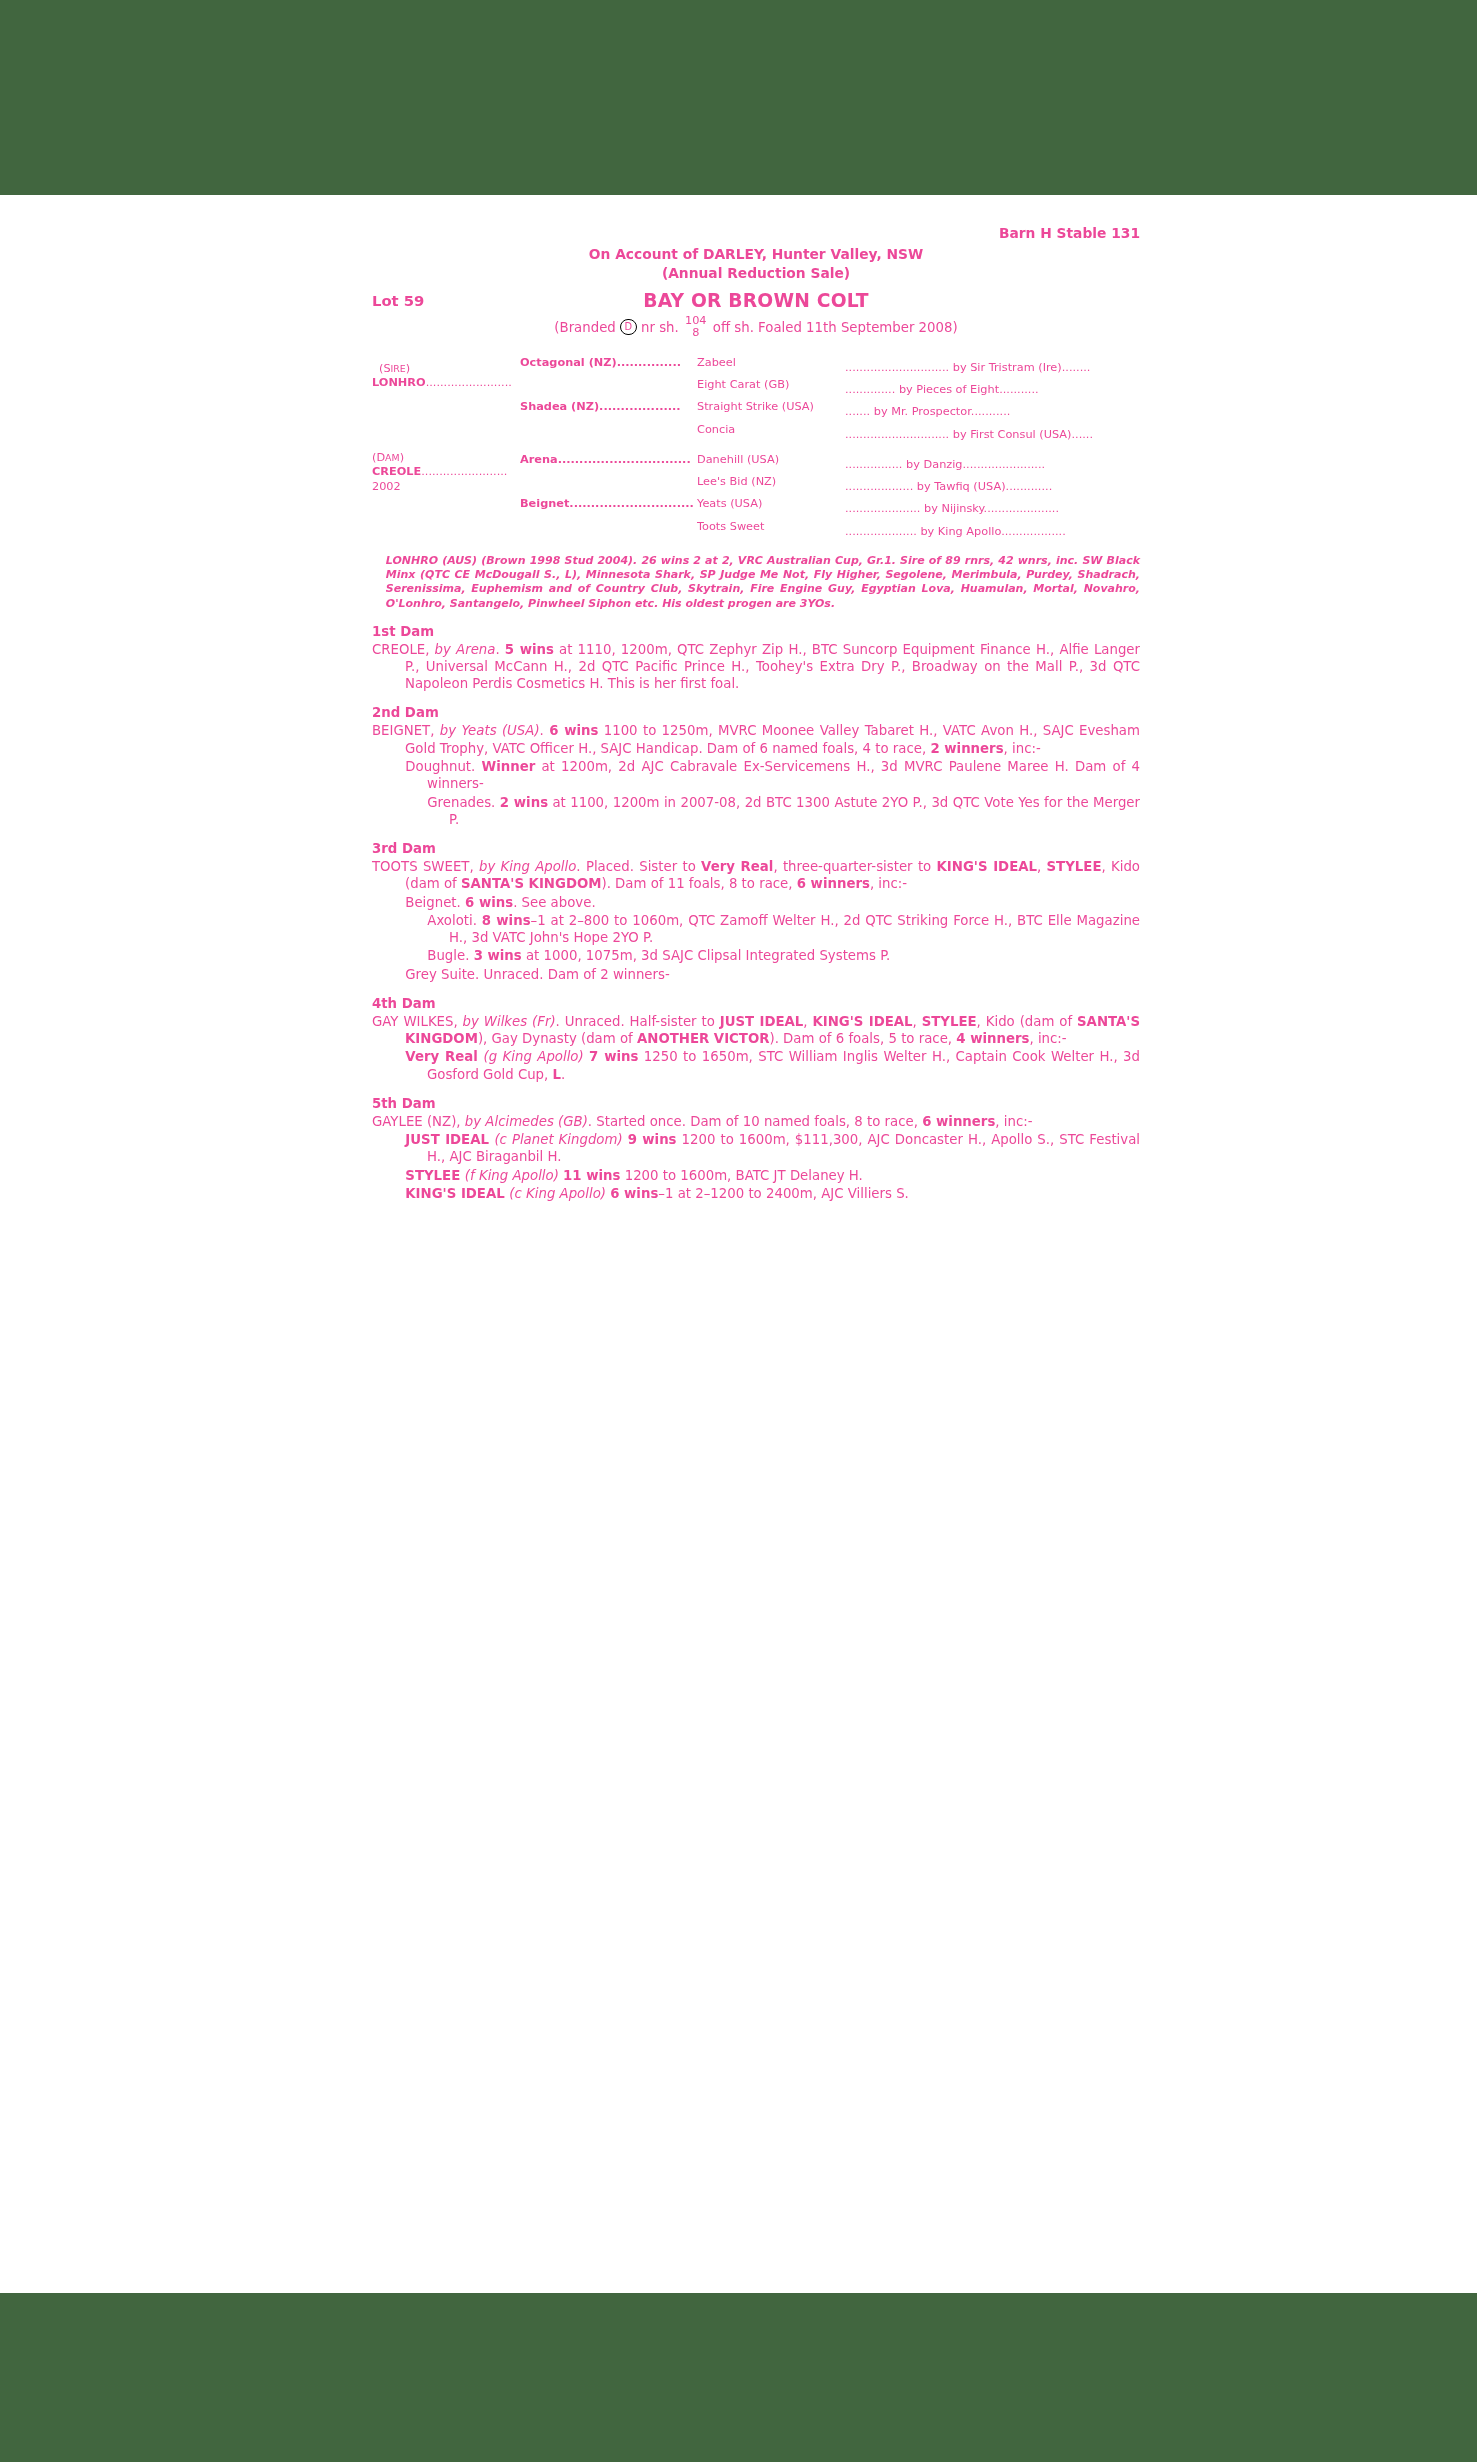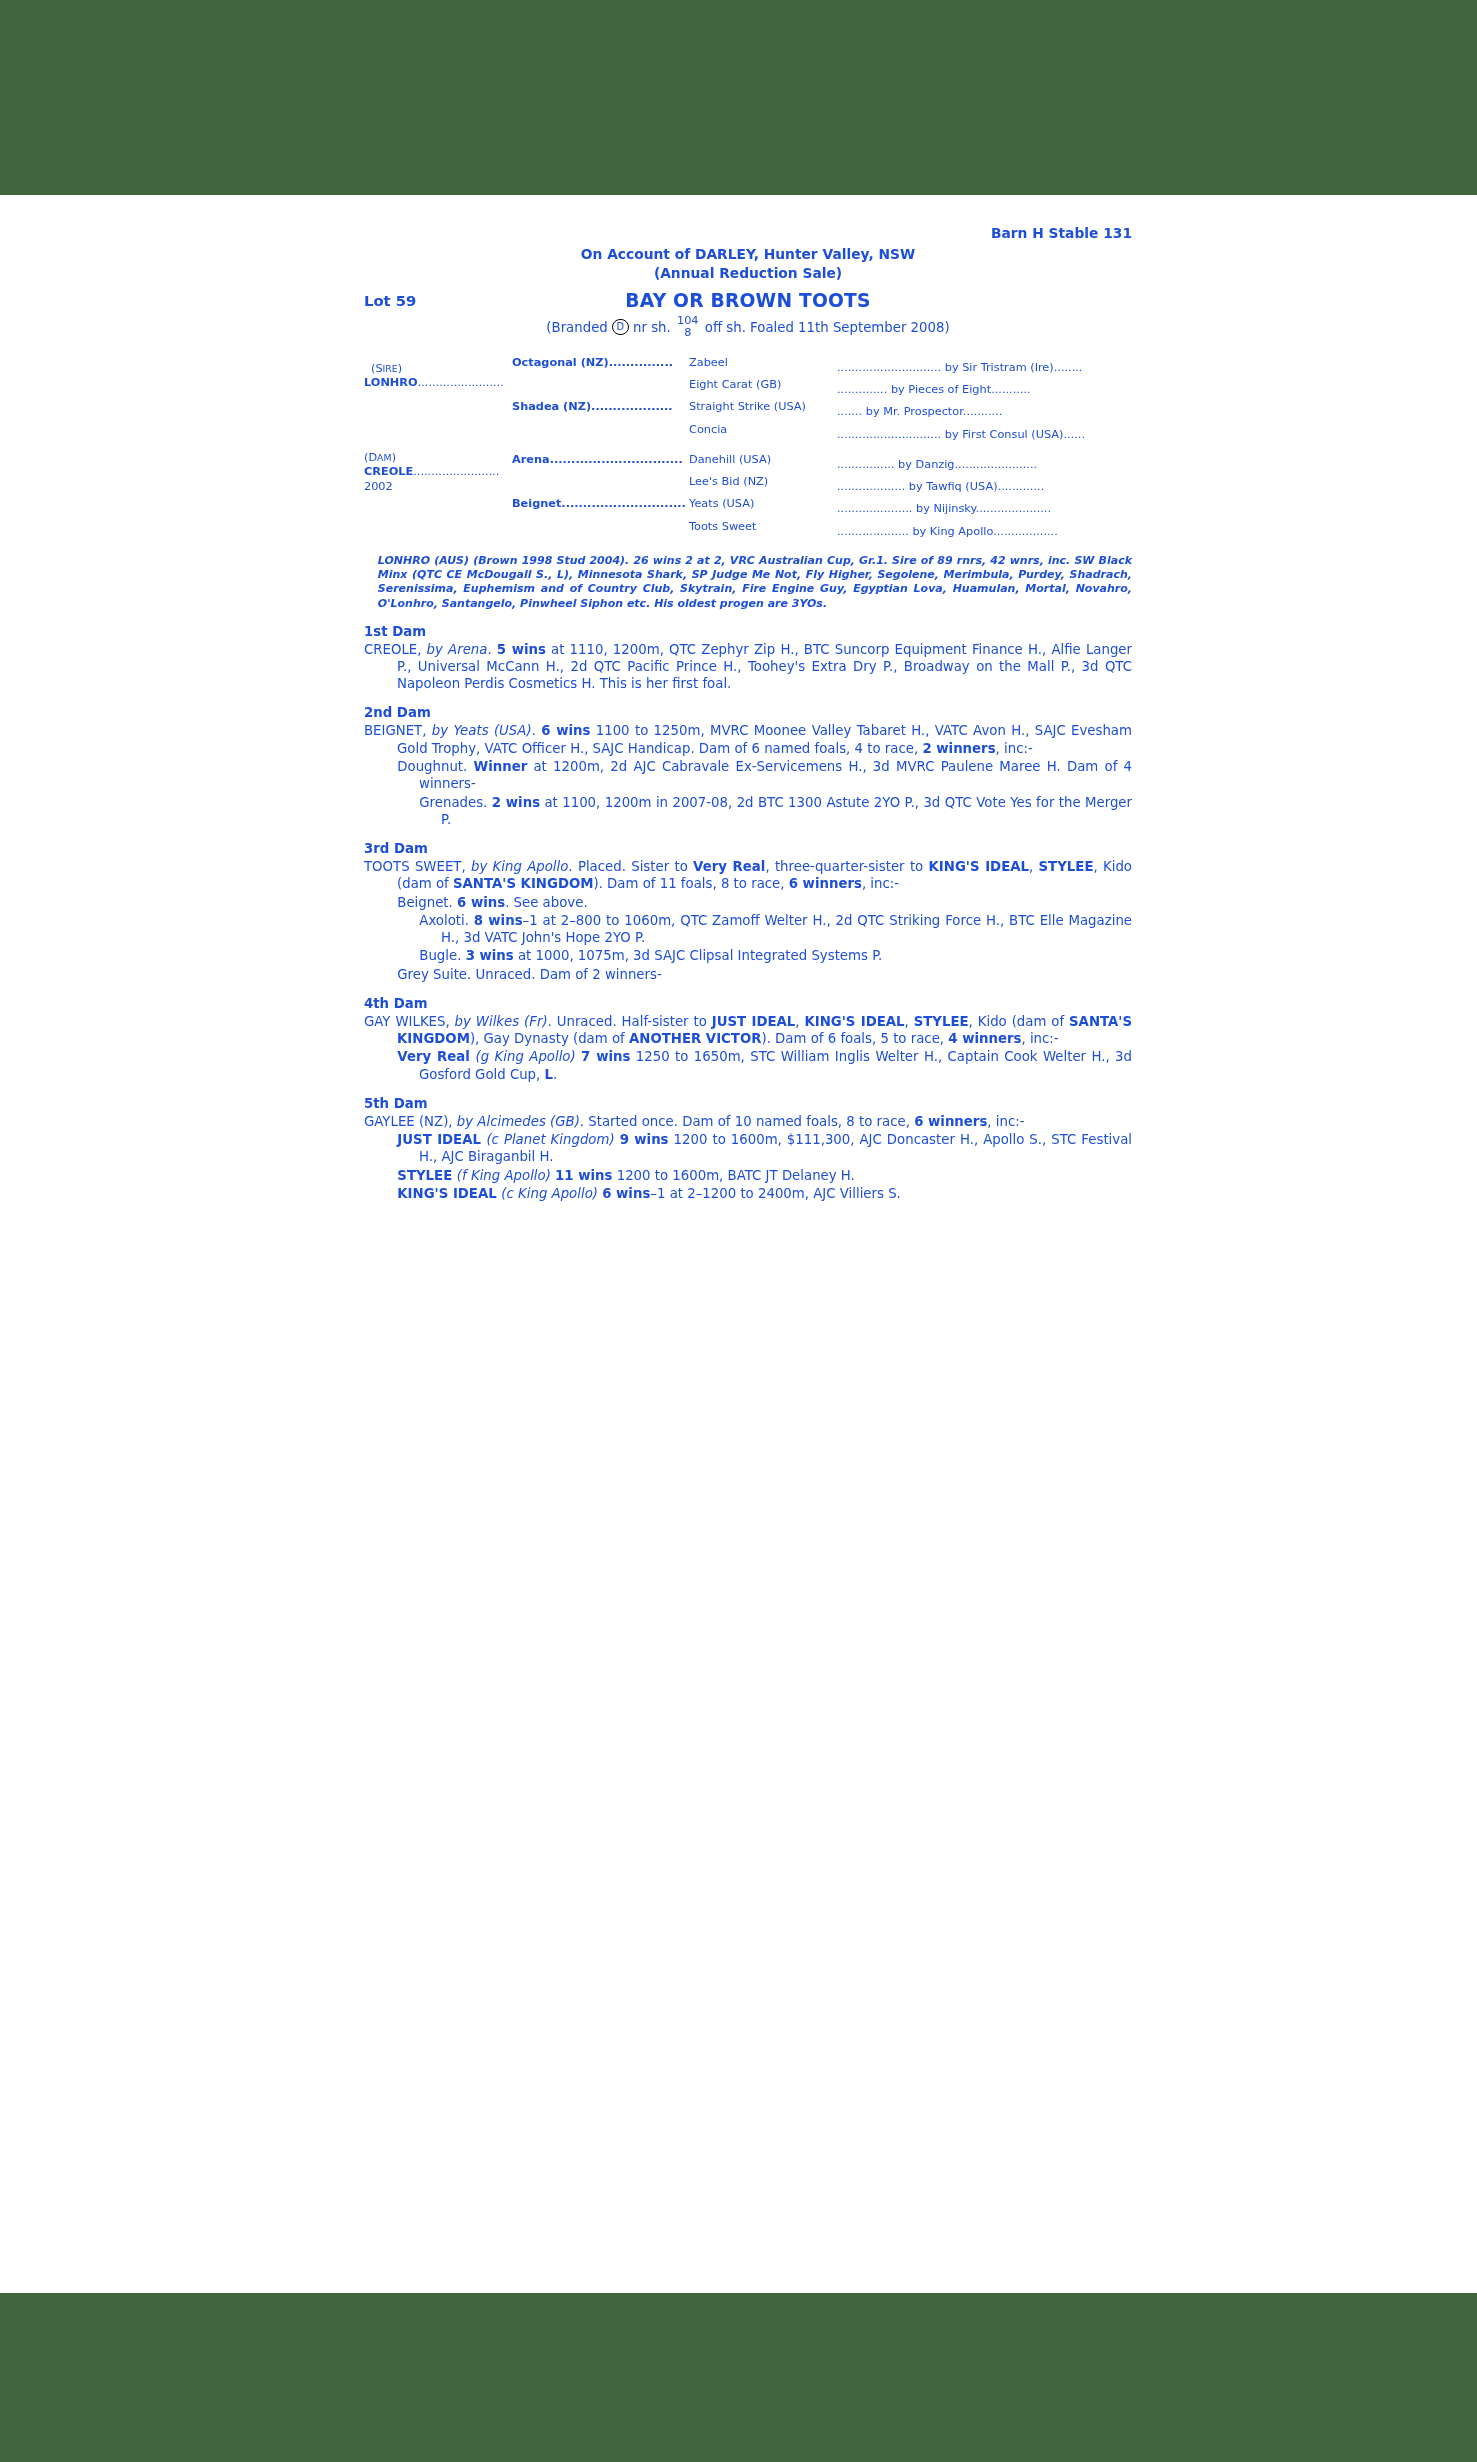--- a/index.html
+++ b/index.html
@@ -16,25 +16,25 @@
   .page {
     position: absolute;
     left: 0;
     top: 195px;
     width: 1478px;
     height: 2098px;
     background: #ffffff;
   }
   .sheet {
     position: absolute;
-    left: 364px;
+    left: 372px;
     top: 29.6px;
     width: 768px;
     font-size: 13.3px;
-    color: #1d4ed8;
+    color: #ec4899;
     line-height: 1.28;
   }
   .bold { font-weight: bold; }
   .ital { font-style: italic; }
 
   .barn {
     text-align: right;
     font-weight: bold;
     font-size: 13.8px;
     margin-bottom: 3px;
@@ -139,21 +139,21 @@
 <div class="page">
   <div class="sheet">
 
     <div class="barn">Barn H Stable 131</div>
 
     <div class="acct">On Account of DARLEY, Hunter Valley, NSW</div>
     <div class="acct">(Annual Reduction Sale)</div>
 
     <div class="titlerow">
       <div class="lot">Lot 59</div>
-      <div class="coltname">BAY OR BROWN TOOTS</div>
+      <div class="coltname">BAY OR BROWN COLT</div>
     </div>
 
     <div class="brandline">
       <span>(Branded</span>
       <span class="brandcircle">D</span>
       <span>nr sh.</span>
       <span class="frac">
         <span style="display:block">104</span>
         <span style="display:block">8</span>
       </span>

